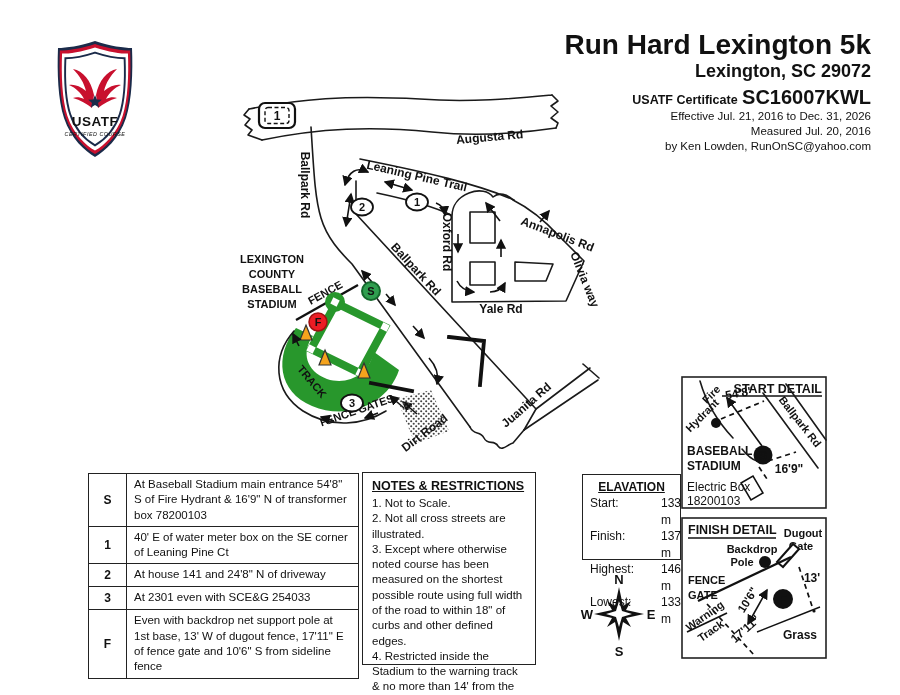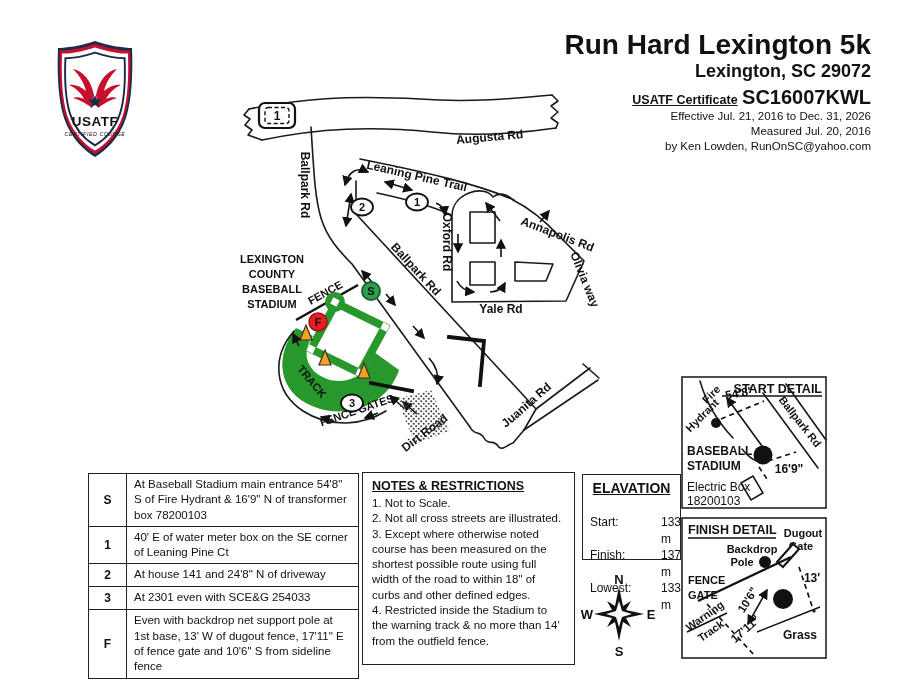--- a/index.html
+++ b/index.html
@@ -6,41 +6,41 @@
   body{
     width:900px;height:695px;position:relative;background:#ffffff;
     font-family:"Liberation Sans",sans-serif;color:#111;overflow:hidden;
   }
   .abs{position:absolute;}
   
   .hdr{position:absolute;top:30px;right:29px;text-align:right;}
   .hdr .title{font-size:28px;font-weight:bold;line-height:1.1;}
   .hdr .loc{font-size:18px;font-weight:bold;margin-top:0;}
   .hdr .certline{margin-top:4px;}
-  .hdr .certlbl{font-size:12.5px;font-weight:bold;text-decoration:underline;}
+  .hdr .certlbl{font-size:12.5px;font-weight:bold;}
   .hdr .certnum{font-size:20px;font-weight:bold;margin-top:40px;}
   .hdr .small{font-size:11.5px;line-height:1.32;}
   
   .ref-table{position:absolute;left:88px;top:473px;width:269px;border:1.6px solid #222;background:#fff;}
   .ref-row{display:grid;grid-template-columns:38px 1fr;border-top:1.4px solid #222;}
   .ref-row:first-child{border-top:none;}
   .ref-mark{border-right:1.4px solid #222;display:flex;align-items:center;justify-content:center;
             font-weight:bold;font-size:12px;}
   .ref-desc{padding:3px 7px;font-size:11.5px;line-height:1.33;}
   .ref-row.h48 .ref-desc{min-height:41px;} .ref-row.h34 .ref-desc{min-height:27px;}
   .ref-row.h24 .ref-desc{min-height:16px;} .ref-row.h56 .ref-desc{min-height:49px;}
   
-  .notes{position:absolute;left:362px;top:472px;width:213px;height:193px;border:1.6px solid #222;
+  .notes{position:absolute;left:362px;top:472px;width:174px;height:193px;border:1.6px solid #222;
          padding:6px 9px;box-sizing:border-box;background:#fff;}
   .notes .ntitle{font-size:12.5px;font-weight:bold;text-decoration:underline;margin-bottom:3px;}
   .notes p{margin:0;font-size:11.5px;line-height:1.33;}
   
   .elev{position:absolute;left:582px;top:474px;width:99px;height:86px;border:1.6px solid #222;
         padding:5px 7px;box-sizing:border-box;background:#fff;}
-  .elev .etitle{font-size:14px;font-weight:bold;text-decoration:underline;text-align:center;margin-bottom:18px;}
+  .elev .etitle{font-size:12px;font-weight:bold;text-decoration:underline;text-align:center;margin-bottom:1px;}
   .elev .erow{display:grid;grid-template-columns:50px auto;font-size:12px;line-height:1.38;gap:21px;}
   
   svg text{font-family:"Liberation Sans",sans-serif;fill:#111;}
   .rd{fill:none;stroke:#1a1a1a;stroke-width:1.6;stroke-linecap:round;stroke-linejoin:round;}
   .thick{fill:none;stroke:#111;stroke-width:3.8;stroke-linecap:square;}
   .dash{fill:none;stroke:#111;stroke-width:1.7;stroke-dasharray:5 4;stroke-linecap:butt;}
   .lbl{font-weight:bold;font-size:12px;}
   .lbl11{font-weight:bold;font-size:11px;}
   .mnum{font-weight:bold;font-size:11px;}
 </style>
@@ -312,16 +312,20 @@
   <div class="etitle">ELAVATION</div>
   <div class="erow">
     <span>Start:</span>
     <span>133 m</span>
   </div>
   <div class="erow">
     <span>Finish:</span>
     <span>137 m</span>
   </div>
   <div class="erow">
+    <span>Highest:</span>
+    <span>146 m</span>
+  </div>
+  <div class="erow">
     <span>Lowest:</span>
     <span>133 m</span>
   </div>
 </div>
 
 </body></html>

